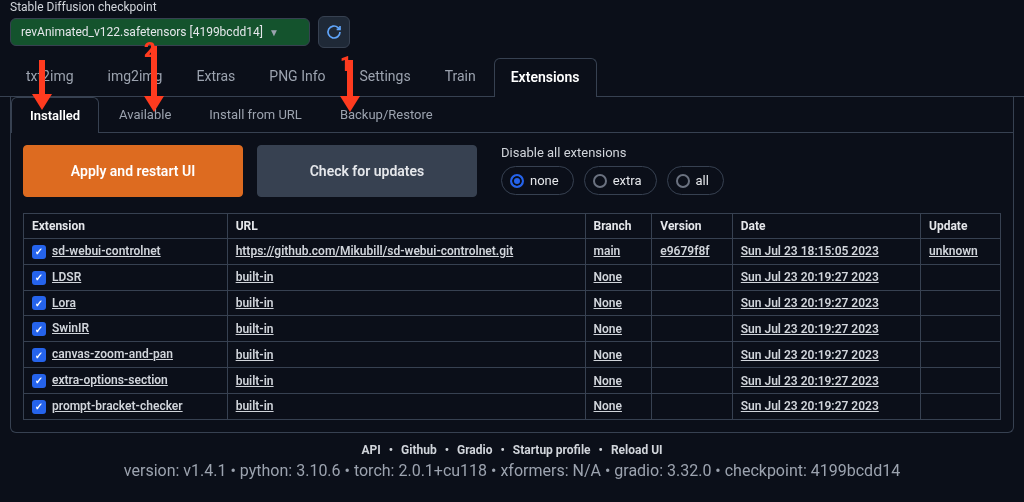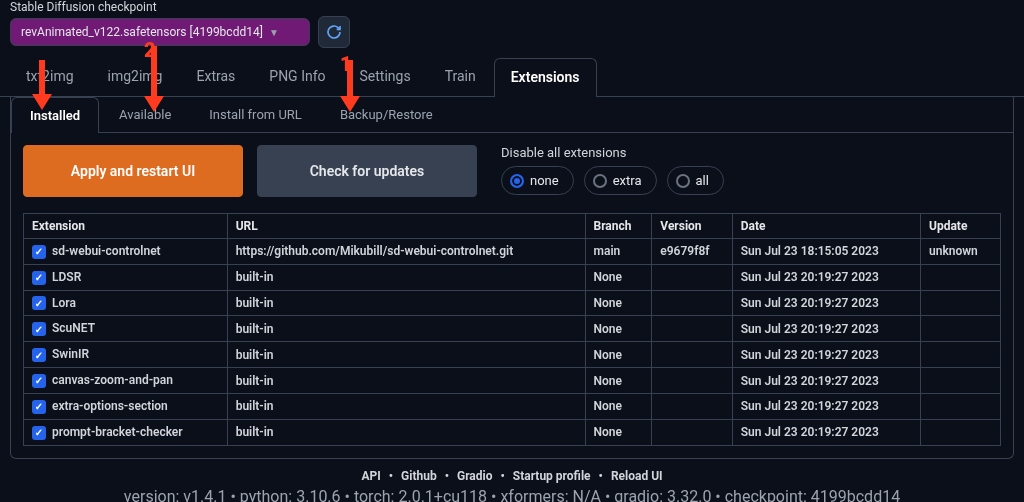--- a/index.html
+++ b/index.html
@@ -9,21 +9,21 @@
     font-family: -apple-system, BlinkMacSystemFont, "Segoe UI", Roboto, sans-serif;
     font-size: 13px;
     width: 1024px;
     height: 502px;
     overflow: hidden;
   }
   .top-section { padding: 0 10px 0 10px; }
   .checkpoint-label { font-size: 12px; color: #d1d5db; margin-bottom: 2px; }
   .checkpoint-row { display: flex; align-items: center; gap: 8px; }
   .checkpoint-select {
-    background: #701a75;
+    background: #14532d;
     border: 1px solid #374151;
     border-radius: 6px;
     padding: 6px 30px 6px 10px;
     color: #e5e7eb;
     font-size: 12px;
     position: relative;
     width: 300px;
     display: flex;
     justify-content: space-between;
     align-items: center;
@@ -137,21 +137,21 @@
     border-collapse: collapse;
     font-size: 12px;
     padding-left: 30px;
   }
   .ext-table th, .ext-table td {
     border: 1px solid #374151;
     padding: 5px 8px;
     text-align: left;
   }
   .ext-table th { font-weight: 700; color: #e5e7eb; }
-  .ext-table td { color: #d1d5db; font-weight: 600; }
+  .ext-table td { color: #d1d5db; font-weight: 600; text-decoration: underline; }
   .ext-check {
     width: 14px; height: 14px;
     background: #2563eb;
     border-radius: 3px;
     display: inline-flex;
     align-items: center;
     justify-content: center;
     color: #fff;
     font-size: 10px;
     margin-right: 6px;
@@ -289,28 +289,20 @@
         </tr>
         <tr>
           <td><span class="ext-check">✓</span><span>Lora</span></td>
           <td>built-in</td>
           <td>None</td>
           <td></td>
           <td>Sun Jul 23 20:19:27 2023</td>
           <td></td>
         </tr>
         <tr>
-          <td><span class="ext-check">✓</span><span>ScuNET</span></td>
-          <td>built-in</td>
-          <td>None</td>
-          <td></td>
-          <td>Sun Jul 23 20:19:27 2023</td>
-          <td></td>
-        </tr>
-        <tr>
           <td><span class="ext-check">✓</span><span>SwinIR</span></td>
           <td>built-in</td>
           <td>None</td>
           <td></td>
           <td>Sun Jul 23 20:19:27 2023</td>
           <td></td>
         </tr>
         <tr>
           <td><span class="ext-check">✓</span><span>canvas-zoom-and-pan</span></td>
           <td>built-in</td>

